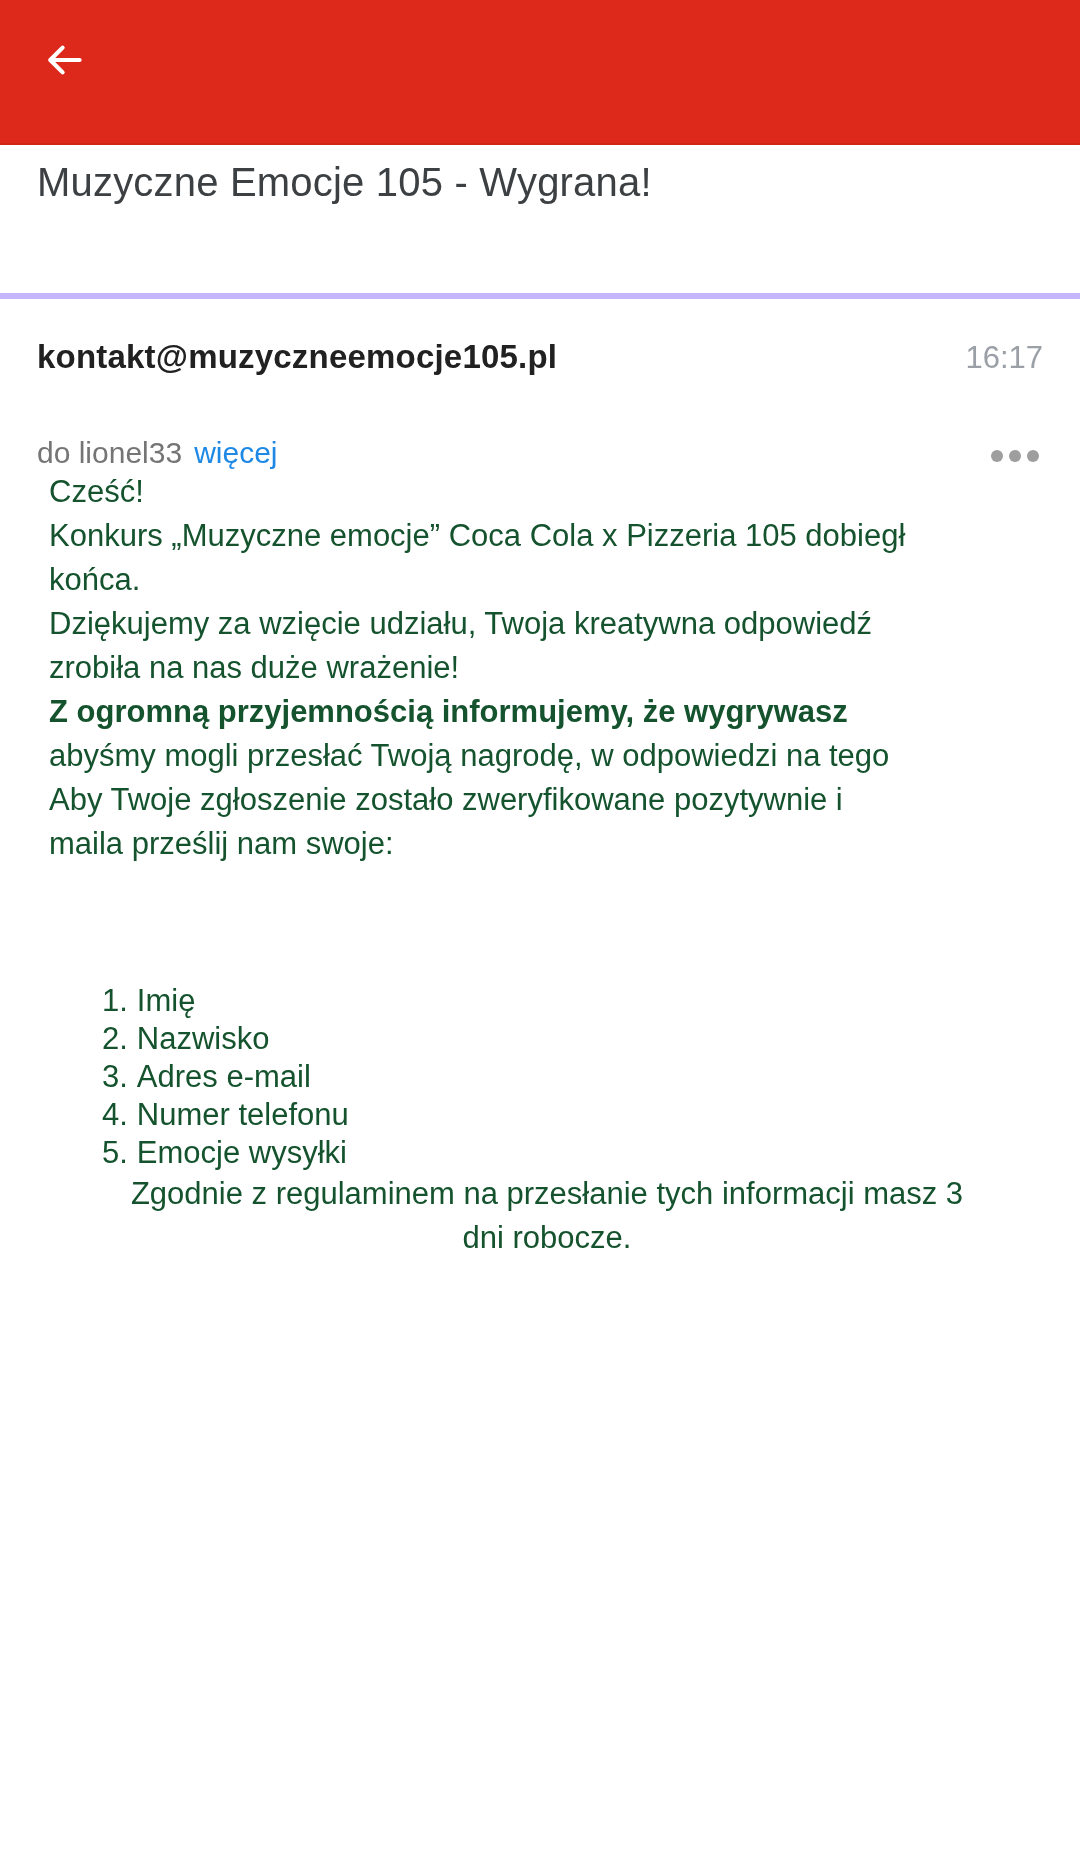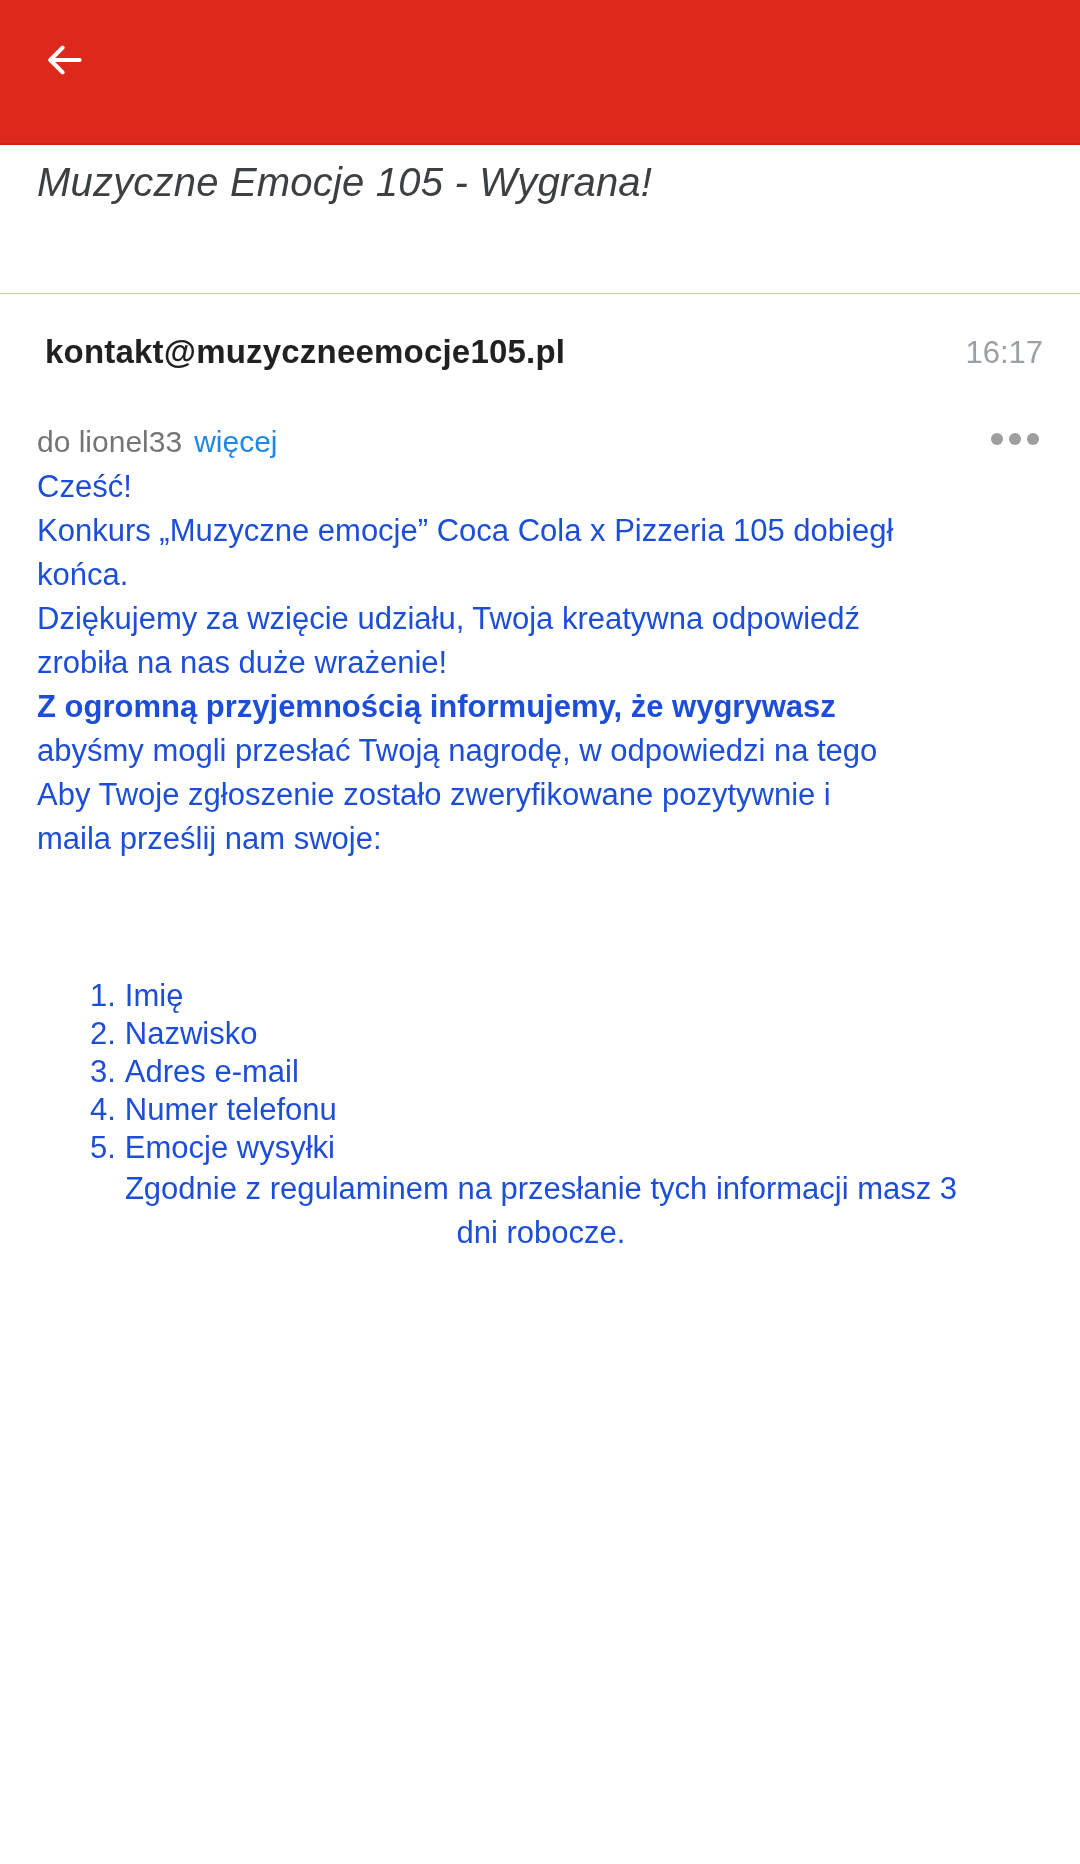--- a/index.html
+++ b/index.html
@@ -32,22 +32,21 @@
     display: flex;
     align-items: center;
     justify-content: center;
     cursor: pointer;
   }
   .back-btn svg { display: block; }
 
   
   .subject-wrap {
     padding: 12px 50px 86px 37px;
-    border-bottom: 1px solid #c4b5fd;
-    font-style: italic;
+    border-bottom: 6px solid #c4b5fd;
   }
   .subject {
     margin: 0;
     font-size: 40px;
     line-height: 50px;
     font-weight: 500;
     letter-spacing: 0.2px;
     color: #3c4043;
   }
 
@@ -58,31 +57,30 @@
     display: flex;
     align-items: baseline;
     justify-content: space-between;
     height: 40px;
   }
   .sender {
     font-size: 33px;
     font-weight: 600;
     color: #212121;
     letter-spacing: 0.2px;
-    margin-left: 8px;
   }
   .time {
     font-size: 31px;
     color: #9aa0a6;
     font-weight: 400;
   }
   .recipient-row {
     margin-top: 52px;
     display: flex;
-    align-items: flex-start;
+    align-items: flex-end;
     justify-content: space-between;
     height: 40px;
   }
   .recipient-left { font-size: 30px; color: #757575; }
   .more-link {
     color: #1e88e5;
     text-decoration: none;
     margin-left: 12px;
     cursor: pointer;
   }
@@ -101,21 +99,22 @@
     border-radius: 50%;
     background: #9e9e9e;
     display: block;
   }
 
   
   .mail-body {
     padding: 0 35px 40px 37px;
     font-size: 31px;
     line-height: 44px;
-    color: #1d4ed8;
+    color: #14532d;
+    margin-left: 12px;
   }
   .mail-body .para { margin: 0; }
   .greeting     { margin-top: 95px; }
   .p-konkurs    { margin-top: 82px; }
   .p-dziekujemy { margin-top: 42px; }
   .p-wygrywasz  { margin-top: 102px; font-weight: 700; }
   .p-aby        { margin-top: 106px; }
   .prize-list   { margin-top: 116px; padding-left: 53px; line-height: 38px; }
   .prize-list .item { display: block; }
   .prize-list .num  { margin-right: 9px; }

